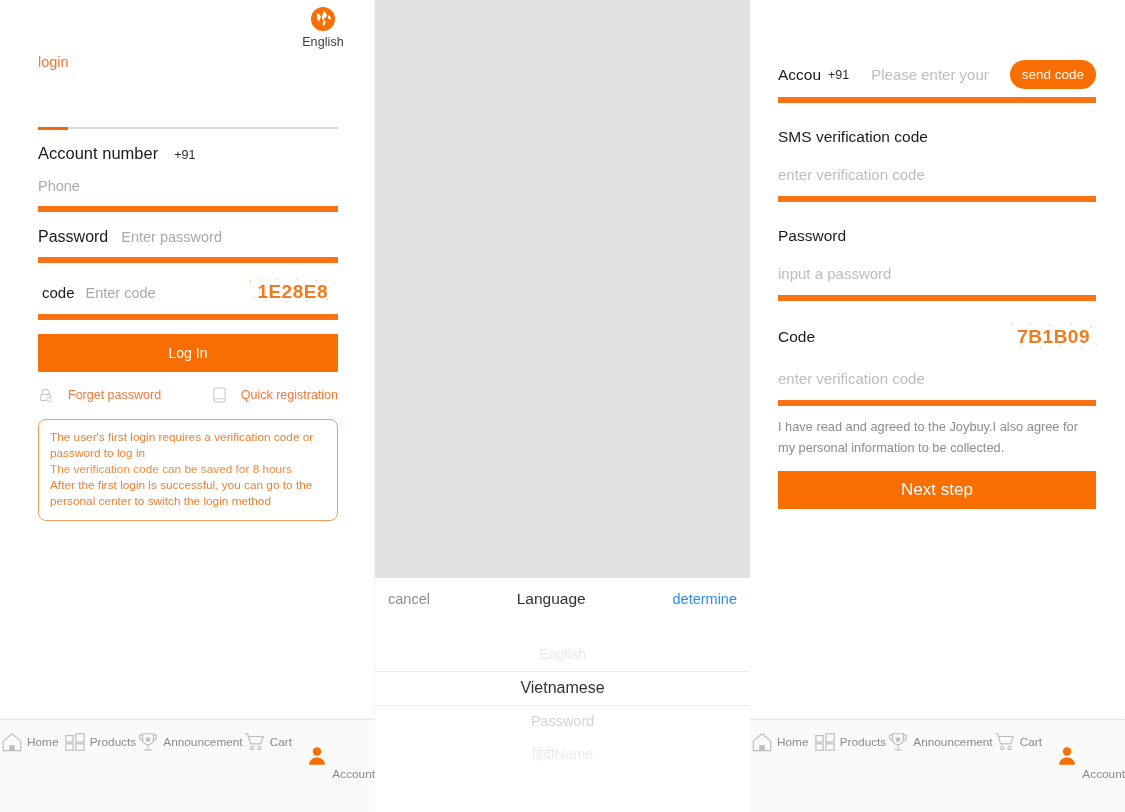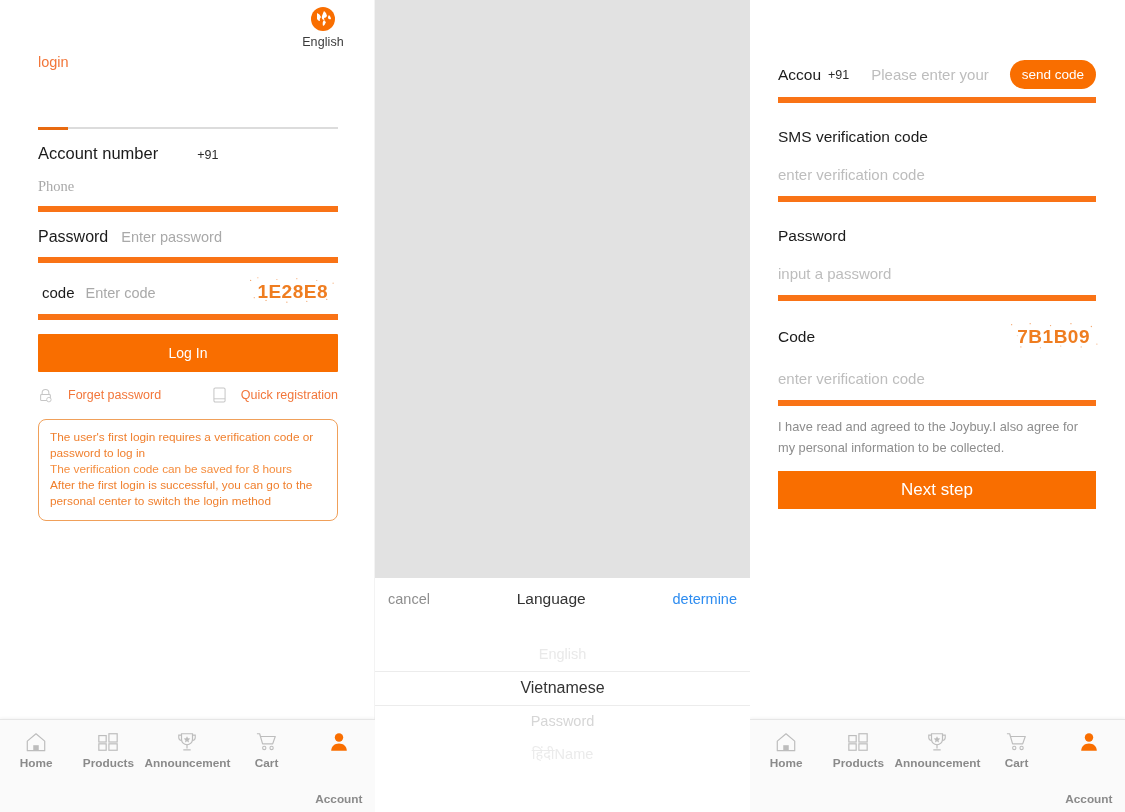--- a/index.html
+++ b/index.html
@@ -24,25 +24,25 @@
 
   
   .tabline { position: absolute; left: 38px; right: 37px; top: 127px; height: 2px; background: #dcdcdc; }
   .tabline-active { position:absolute; left:0; top:0; width: 30px; height: 3px; background: #e86a10; }
 
   
   .form { position: absolute; left: 38px; right: 37px; top: 134px; }
   .row { position: relative; }
   .row-underline { border-bottom: 6px solid #f97316; }
 
-  .acc-row { display:flex; align-items: baseline; padding-top: 10px; padding-bottom: 2px; gap: 23px; }
+  .acc-row { display:flex; align-items: baseline; padding-top: 10px; padding-bottom: 2px; }
   .acc-label { font-size: 16.5px; color: #1b1b1b; }
   .acc-cc { font-size: 12.5px; color: #2c2c2c; margin-left: 16px; }
 
-  .phone-row { padding: 12px 0 11px 0; font-family: Liberation Serif, serif; }
+  .phone-row { padding: 12px 0 11px 0; }
   .ph { font-size: 14.5px; color: #a9a9a9; }
 
   .pw-row { display:flex; align-items: baseline; padding: 16px 0 11px 0; }
   .pw-label { font-size: 16px; color: #1b1b1b; }
   .pw-input { font-size: 14.5px; color: #a9a9a9; margin-left: 13px; }
 
   .code-row { display:flex; align-items: center; padding: 16px 4px 9px 4px; justify-content: space-between; }
   .code-left { display:flex; align-items: baseline; }
   .code-label { font-size: 15px; color: #1b1b1b; }
   .code-input { font-size: 14.5px; color: #a9a9a9; margin-left: 11px; }
@@ -75,21 +75,21 @@
   .note p { font-size: 11.8px; line-height: 16px; color: #f07f2d; }
   .note p.l2 { color:#f58d3e; }
 
   
   .tabbar {
     position:absolute; left:0; right:0; bottom:0; height: 93px;
     background:#fafafa; border-top: 1px solid #e6e6e6;
     box-shadow: 0 -1px 3px rgba(0,0,0,.05);
     display:flex; align-items:flex-start; padding-top: 11px;
   }
-  .tabitem { flex:1; display:flex; flex-direction:column; align-items:center; gap: 3px; cursor:pointer;font-weight:bold; }
+  .tabitem { flex:1; display:flex; align-items:center; gap: 3px; cursor:pointer; }
   .tabitem .tl { font-size: 11.8px; color: #8a8a8a; }
   .tabitem.active .tl { color: #8a8a8a; margin-top: 36px; }
 
   
   .dim { position:absolute; left:0; top:0; width:375px; height:578px; background:#e2e2e2; }
   .picker { position:absolute; left:0; top:578px; width:375px; height:234px; background:#fff; }
   .picker-bar { display:flex; align-items:center; justify-content:space-between;
                 padding: 12px 13px 0 13px; }
   .pk-cancel { font-size: 14.5px; color:#8e8e8e; cursor:pointer; }
   .pk-title  { font-size: 15.5px; color:#333; }

